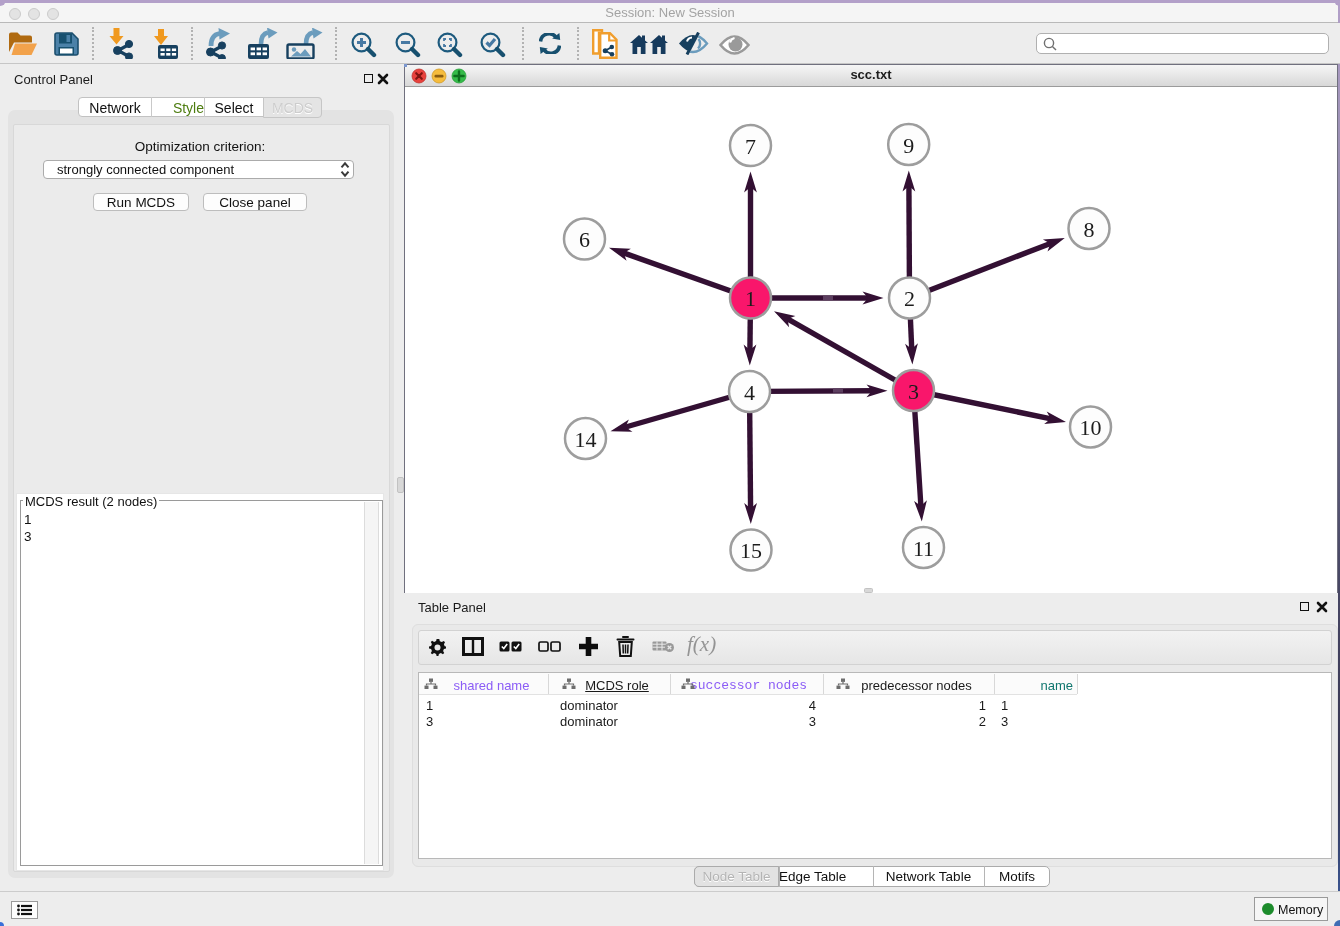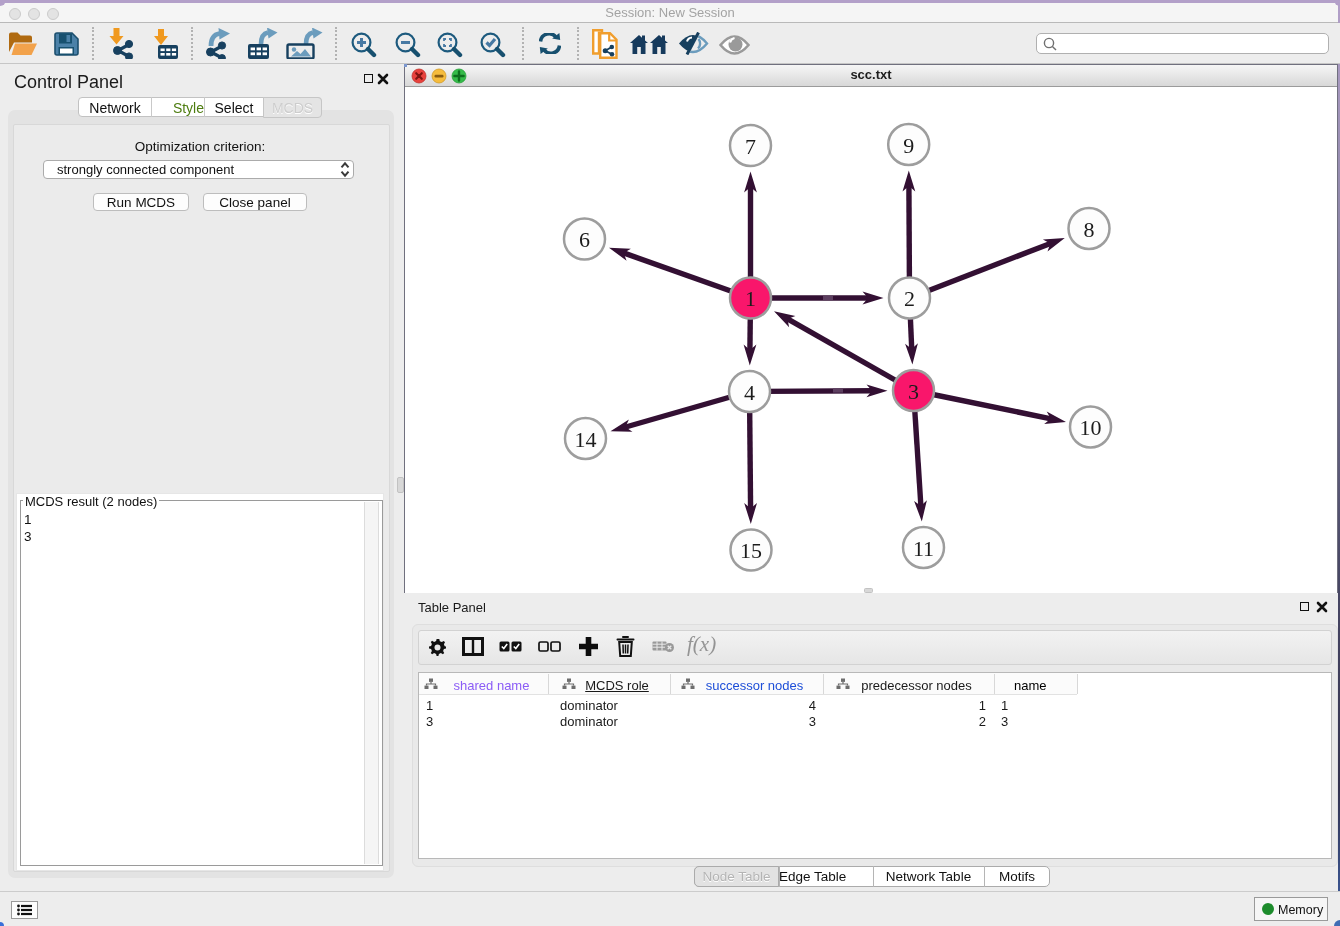--- a/index.html
+++ b/index.html
@@ -159,21 +159,21 @@
 <circle cx="16.5" cy="10.5" r="7" fill="#9a9a9a"></circle>
 <path d="M11,8.5 A6.5,6.5 0 0 1 15.5,4" fill="none" stroke="#fff" stroke-width="2.2"></path>
 </svg>
 
 <div class="abs" style="left:1036px;top:33px;width:293px;height:21px;background:#fff;border:1px solid #b0b0b0;border-radius:5px;"></div>
 <svg class="abs" style="left:1042px;top:36px;" width="16" height="16" viewBox="0 0 16 16">
  <circle cx="7" cy="7" r="4.6" fill="none" stroke="#6f6f6f" stroke-width="1.4"></circle>
  <line x1="10.4" y1="10.4" x2="14" y2="14" stroke="#6f6f6f" stroke-width="1.4"></line>
 </svg>
 
-<div class="abs" style="left:14px;top:72px;font-size:18px;color:#1a1a1a;">Control Panel</div>
+<div class="abs" style="left:14px;top:72px;font-size:13px;color:#1a1a1a;">Control Panel</div>
 <div class="abs" style="left:364px;top:74px;width:9px;height:9px;border:1.6px solid #111;"></div>
 <svg class="abs" style="left:377px;top:73px;" width="12" height="12" viewBox="0 0 12 12">
  <path d="M2,2 L10,10 M10,2 L2,10" stroke="#111" stroke-width="2.6" stroke-linecap="round"></path>
 </svg>
 
 <div class="abs" style="left:8px;top:110px;width:386px;height:768px;background:#e3e3e3;border-radius:7px;"></div>
 <div class="abs" style="left:13px;top:124px;width:377px;height:748px;background:#ebebeb;border:1px solid #d8d8d8;border-radius:2px;"></div>
 
 <div class="abs" style="left:78px;top:97px;width:244px;height:20px;background:#fff;border:1px solid #c2c2c2;border-radius:4px;"></div>
 <div class="abs" style="left:263px;top:97px;width:59px;height:21px;background:#e4e4e4;border:1px solid #c6c6c6;border-radius:0 4px 4px 0;"></div>
@@ -337,35 +337,35 @@
 <rect x="9.5" y="7.6" width="4" height="3.4" fill="#6d6d6d"></rect>
 <path d="M7,4 L7,6 M2.5,7.5 L2.5,6 L11.5,6 L11.5,7.5" fill="none" stroke="#6d6d6d" stroke-width="1.2"></path>
 </svg>
 <div class="abs" style="left:568px;top:678px;width:98px;text-align:center;font-size:13px;color:#1a1a1a;text-decoration:underline;">MCDS role</div>
 <svg class="abs" style="left:562px;top:678px;" width="14" height="12" viewBox="0 0 14 12">
 <rect x="5" y="0.5" width="4" height="3.4" fill="#6d6d6d"></rect>
 <rect x="0.5" y="7.6" width="4" height="3.4" fill="#6d6d6d"></rect>
 <rect x="9.5" y="7.6" width="4" height="3.4" fill="#6d6d6d"></rect>
 <path d="M7,4 L7,6 M2.5,7.5 L2.5,6 L11.5,6 L11.5,7.5" fill="none" stroke="#6d6d6d" stroke-width="1.2"></path>
 </svg>
-<div class="abs" style="left:690px;top:678px;width:129px;text-align:center;font-size:13px;color:#1d4ed8;">successor nodes</div>
+<div class="abs" style="left:690px;top:678px;width:129px;text-align:left;font-size:13px;color:#8b5cf6;font-family:Liberation Mono, monospace;">successor nodes</div>
 <svg class="abs" style="left:681px;top:678px;" width="14" height="12" viewBox="0 0 14 12">
 <rect x="5" y="0.5" width="4" height="3.4" fill="#6d6d6d"></rect>
 <rect x="0.5" y="7.6" width="4" height="3.4" fill="#6d6d6d"></rect>
 <rect x="9.5" y="7.6" width="4" height="3.4" fill="#6d6d6d"></rect>
 <path d="M7,4 L7,6 M2.5,7.5 L2.5,6 L11.5,6 L11.5,7.5" fill="none" stroke="#6d6d6d" stroke-width="1.2"></path>
 </svg>
 <div class="abs" style="left:843px;top:678px;width:147px;text-align:center;font-size:13px;color:#1a1a1a;">predecessor nodes</div>
 <svg class="abs" style="left:836px;top:678px;" width="14" height="12" viewBox="0 0 14 12">
 <rect x="5" y="0.5" width="4" height="3.4" fill="#6d6d6d"></rect>
 <rect x="0.5" y="7.6" width="4" height="3.4" fill="#6d6d6d"></rect>
 <rect x="9.5" y="7.6" width="4" height="3.4" fill="#6d6d6d"></rect>
 <path d="M7,4 L7,6 M2.5,7.5 L2.5,6 L11.5,6 L11.5,7.5" fill="none" stroke="#6d6d6d" stroke-width="1.2"></path>
 </svg>
-<div class="abs" style="left:1014px;top:678px;width:59px;text-align:left;font-size:13px;color:#000000;">name</div>
+<div class="abs" style="left:1014px;top:678px;width:59px;text-align:right;font-size:13px;color:#0f766e;">name</div>
 <div class="abs" style="left:426px;top:698px;font-size:13px;color:#1a1a1a;">1</div>
 <div class="abs" style="left:560px;top:698px;font-size:13px;color:#1a1a1a;">dominator</div>
 <div class="abs" style="left:700px;top:698px;width:116px;text-align:right;font-size:13px;color:#1a1a1a;">4</div>
 <div class="abs" style="left:860px;top:698px;width:126px;text-align:right;font-size:13px;color:#1a1a1a;">1</div>
 <div class="abs" style="left:1001px;top:698px;font-size:13px;color:#1a1a1a;">1</div>
 <div class="abs" style="left:426px;top:714px;font-size:13px;color:#1a1a1a;">3</div>
 <div class="abs" style="left:560px;top:714px;font-size:13px;color:#1a1a1a;">dominator</div>
 <div class="abs" style="left:700px;top:714px;width:116px;text-align:right;font-size:13px;color:#1a1a1a;">3</div>
 <div class="abs" style="left:860px;top:714px;width:126px;text-align:right;font-size:13px;color:#1a1a1a;">2</div>
 <div class="abs" style="left:1001px;top:714px;font-size:13px;color:#1a1a1a;">3</div>

